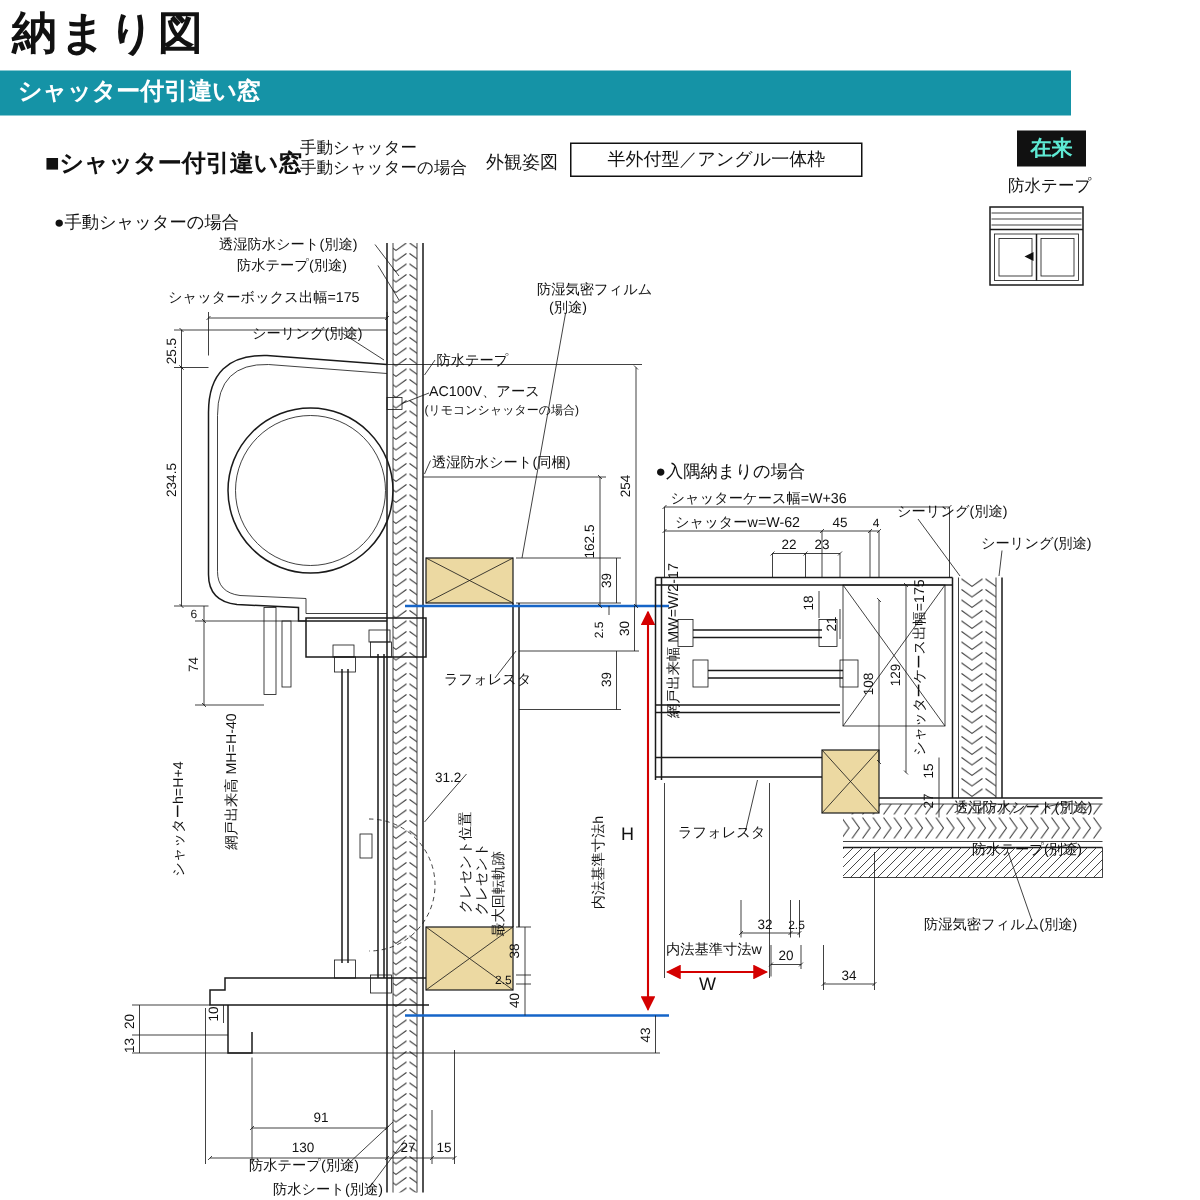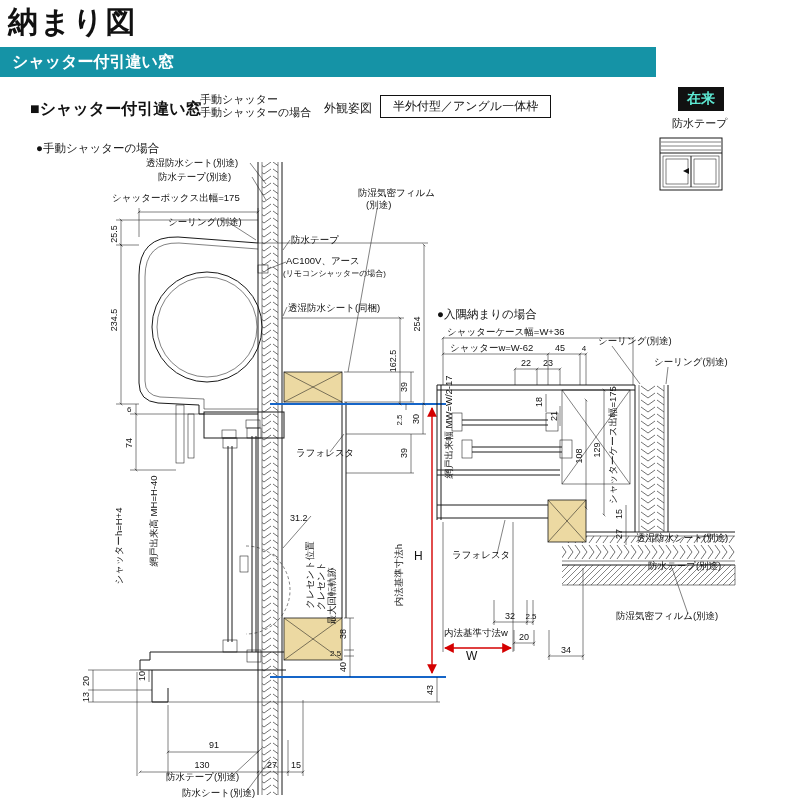--- a/index.html
+++ b/index.html
@@ -1,25 +1,25 @@
 <!DOCTYPE html>
 <html><head>
 <meta charset="utf-8">
 <style>
   html,body{margin:0;padding:0;background:#fff}
   .page{position:relative;width:800px;height:800px;background:#fff;overflow:hidden;
         font-family:"Liberation Sans","DejaVu Sans",sans-serif;color:#111}
   .abs{position:absolute}
   .page-title{left:8px;top:2px;font-size:30px;font-weight:bold;letter-spacing:2px}
-  .banner{left:0;top:47px;width:656px;height:30px;background:#1593a6;color:#fff;
+  .banner{left:0;top:47px;width:714px;height:30px;background:#1593a6;color:#fff;
           font-size:16px;font-weight:bold;line-height:30px;padding-left:12px;box-sizing:border-box}
   .sec-head{left:30px;top:99px;font-size:16px;font-weight:bold}
   .shutter-types{left:200px;top:93px;font-size:11px;line-height:13px}
   .wt-label{left:324px;top:100px;font-size:12px}
-  .wt-value{left:380px;top:95px;font-size:12px;border:1px solid #111;padding:2px 12px}
+  .wt-value{left:380px;top:95px;font-size:12px;border:1px solid #111;padding:2px 24px}
   .zairai{left:678px;top:87px;background:#111;color:#5eead4;font-size:14px;font-weight:bold;padding:3px 9px}
   .gaikan{left:672px;top:116px;font-size:11px}
   svg{position:absolute;left:0;top:0}
   .ln{stroke:#1a1a1a;stroke-width:1;fill:none}
   .tn{stroke:#1a1a1a;stroke-width:.55;fill:none}
   .wood{fill:#ecd9a2;stroke:#1a1a1a;stroke-width:.8}
   .red{stroke:#d40000;stroke-width:1.4;fill:none}
   .blue{stroke:#1565c8;stroke-width:1.8;fill:none}
   text{fill:#111;font-family:"Liberation Sans","DejaVu Sans",sans-serif}
   .ttl{font-size:11.5px}

